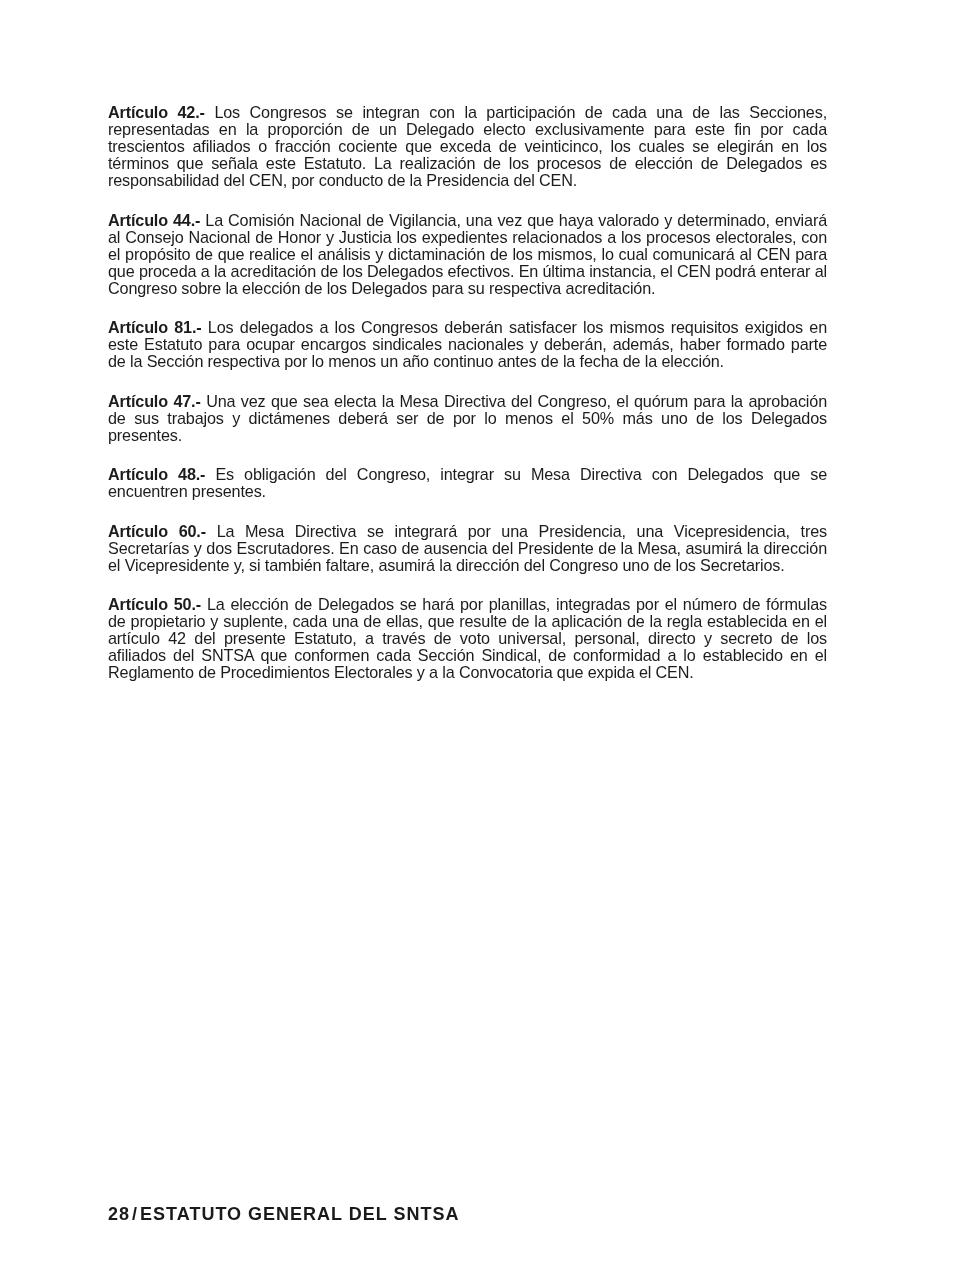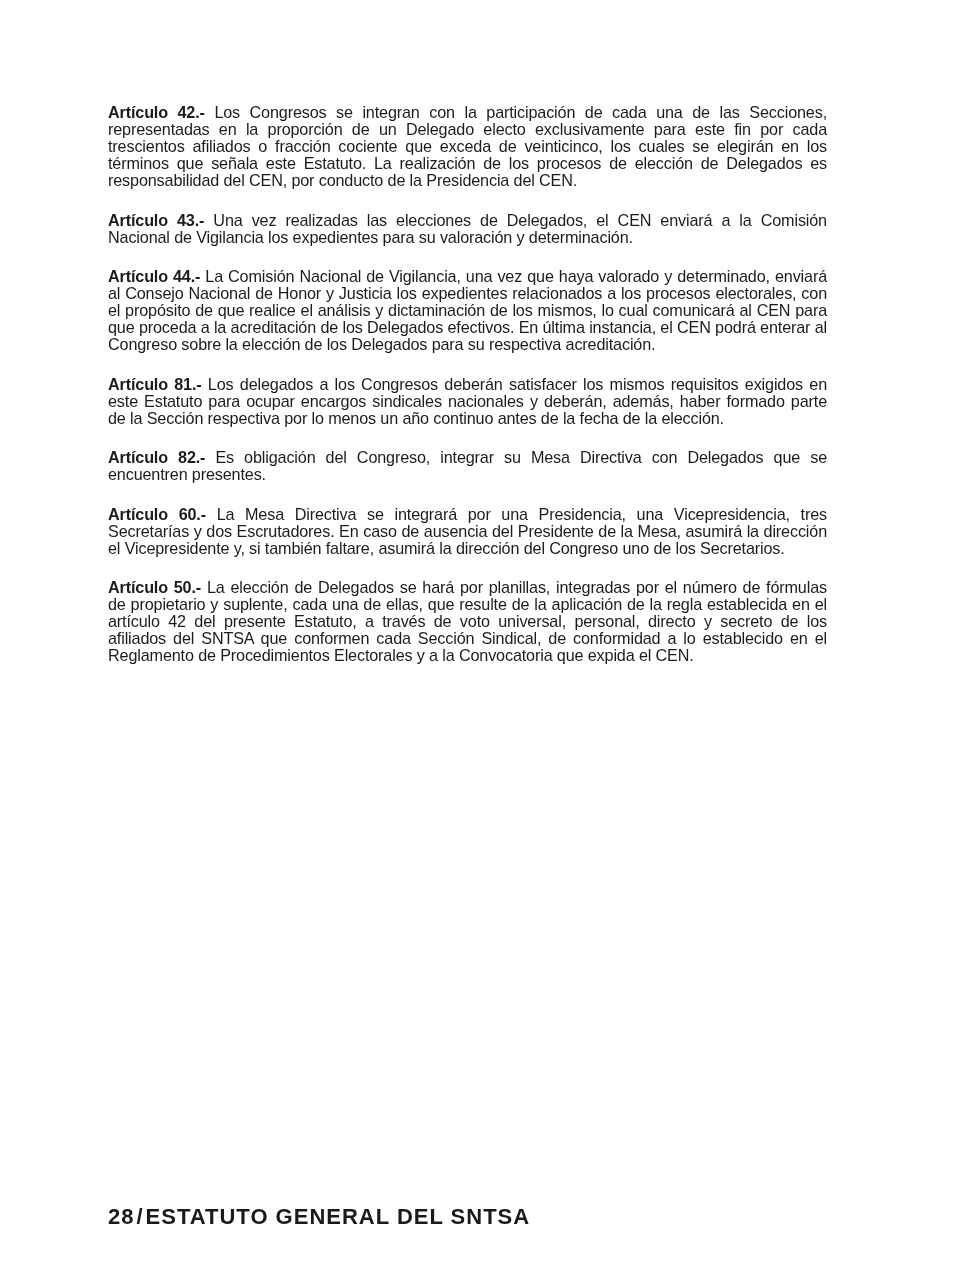--- a/index.html
+++ b/index.html
@@ -28,37 +28,37 @@
       text-align: justify;
       letter-spacing: -0.15px;
     }
     .article .art-label {
       font-weight: bold;
     }
     .footer {
       position: absolute;
       left: 108px;
       top: 1204px;
-      font-size: 22px;
+      font-size: 18px;
       font-weight: bold;
       letter-spacing: 1px;
       color: #1a1a1a;
     }
     .footer .sep {
       margin: 0 2px;
     }
   </style>
 </head>
 <body>
 
 <main class="page-body">
   <p class="article"><span class="art-label">Artículo 42.-</span> <span>Los Congresos se integran con la participación de cada una de las Secciones, representadas en la proporción de un Delegado electo exclusivamente para este fin por cada trescientos afiliados o fracción cociente que exceda de veinticinco, los cuales se elegirán en los términos que señala este Estatuto. La realización de los procesos de elección de Delegados es responsabilidad del CEN, por conducto de la Presidencia del CEN.</span></p>
-  <p class="article"><span class="art-label">Artículo 43.-</span> <span>Una vez realizadas las elecciones de Delegados, el CEN enviará a la Comisión Nacional de Vigilancia los expedientes para su valoración y determinación.</span></p>
   <p class="article"><span class="art-label">Artículo 44.-</span> <span>La Comisión Nacional de Vigilancia, una vez que haya valorado y determinado, enviará al Consejo Nacional de Honor y Justicia los expedientes relacionados a los procesos electorales, con el propósito de que realice el análisis y dictaminación de los mismos, lo cual comunicará al CEN para que proceda a la acreditación de los Delegados efectivos. En última instancia, el CEN podrá enterar al Congreso sobre la elección de los Delegados para su respectiva acreditación.</span></p>
   <p class="article"><span class="art-label">Artículo 81.-</span> <span>Los delegados a los Congresos deberán satisfacer los mismos requisitos exigidos en este Estatuto para ocupar encargos sindicales nacionales y deberán, además, haber formado parte de la Sección respectiva por lo menos un año continuo antes de la fecha de la elección.</span></p>
-  <p class="article"><span class="art-label">Artículo 82.-</span> <span>Es obligación del Congreso, integrar su Mesa Directiva con Delegados que se encuentren presentes.</span></p>
+  <p class="article"><span class="art-label">Artículo 47.-</span> <span>Una vez que sea electa la Mesa Directiva del Congreso, el quórum para la aprobación de sus trabajos y dictámenes deberá ser de por lo menos el 50% más uno de los Delegados presentes.</span></p>
+  <p class="article"><span class="art-label">Artículo 48.-</span> <span>Es obligación del Congreso, integrar su Mesa Directiva con Delegados que se encuentren presentes.</span></p>
   <p class="article"><span class="art-label">Artículo 60.-</span> <span>La Mesa Directiva se integrará por una Presidencia, una Vicepresidencia, tres Secretarías y dos Escrutadores. En caso de ausencia del Presidente de la Mesa, asumirá la dirección el Vicepresidente y, si también faltare, asumirá la dirección del Congreso uno de los Secretarios.</span></p>
   <p class="article"><span class="art-label">Artículo 50.-</span> <span>La elección de Delegados se hará por planillas, integradas por el número de fórmulas de propietario y suplente, cada una de ellas, que resulte de la aplicación de la regla establecida en el artículo 42 del presente Estatuto, a través de voto universal, personal, directo y secreto de los afiliados del SNTSA que conformen cada Sección Sindical, de conformidad a lo establecido en el Reglamento de Procedimientos Electorales y a la Convocatoria que expida el CEN.</span></p>
 </main>
 
 <footer class="footer">
   <span>28</span><span class="sep">/</span><span>ESTATUTO GENERAL DEL SNTSA</span>
 </footer>
 
 </body></html>

